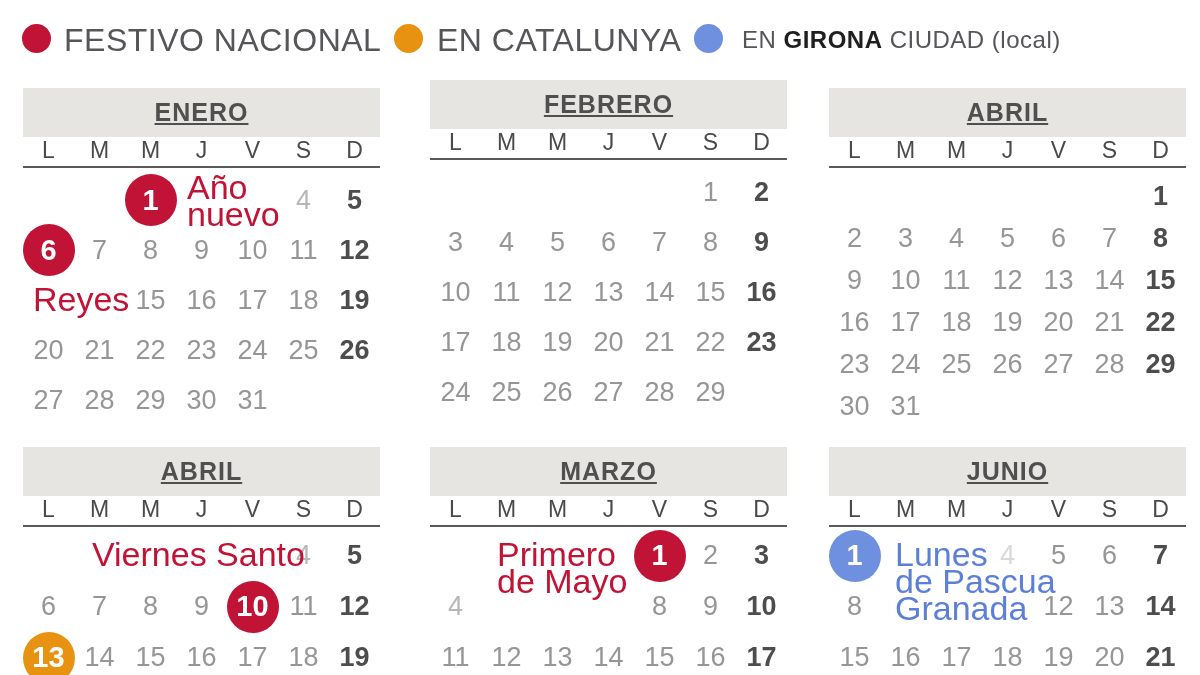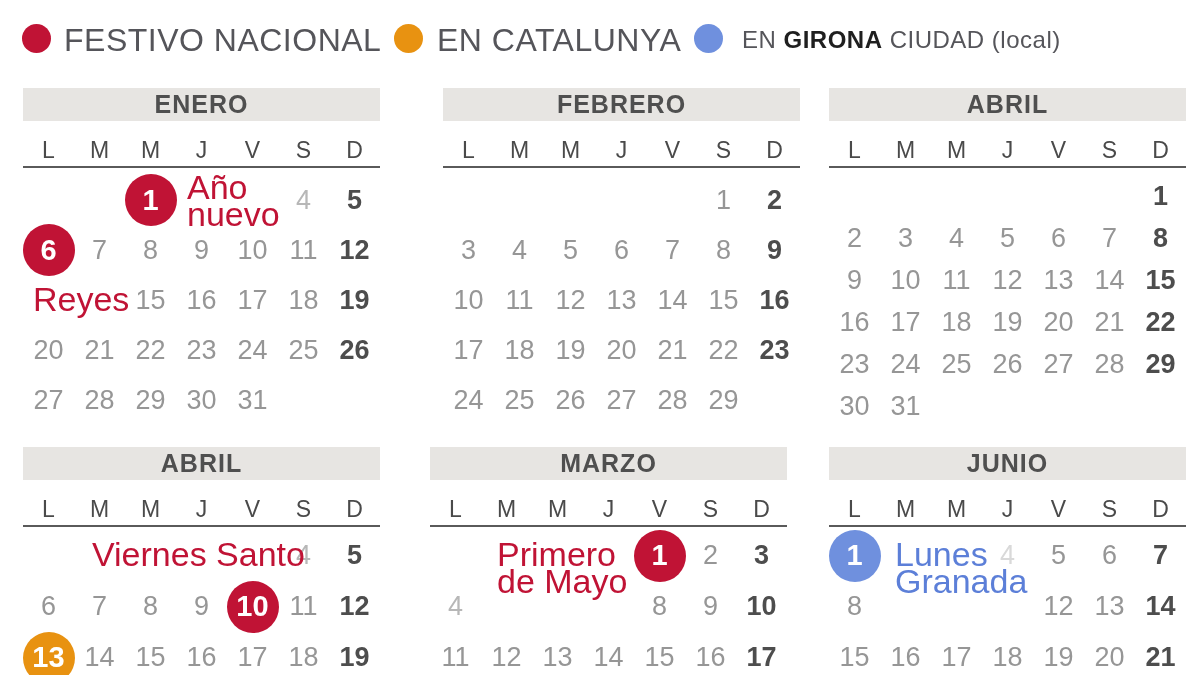--- a/index.html
+++ b/index.html
@@ -15,22 +15,22 @@
   #dot-c{left:394px;background:var(--catalunya);}
   #dot-g{left:694px;background:var(--girona-circle);}
   .ltext{position:absolute;top:22px;font-size:32px;color:#55555a;letter-spacing:.5px;white-space:nowrap;}
   #lt-n{left:64px;}
   #lt-c{left:437px;}
   #lt-g{left:742px;font-size:24px;top:26px;}
   #lt-g b{color:#1f1f1f;}
   
   .month{position:absolute;width:357px;}
   .band{
-    height:33px;background:#e7e5e2;display:flex;align-items:center;justify-content:center;
-    font-weight:bold;font-size:25px;color:#4f4f4f;letter-spacing:1px;
+    height:49px;background:#e7e5e2;display:flex;align-items:center;justify-content:center;
+    font-weight:bold;font-size:25px;color:#4f4f4f;letter-spacing:1px;text-decoration:underline;
   }
   .wk{
     position:absolute;left:0;top:47px;width:357px;height:31px;
     display:grid;grid-template-columns:repeat(7,51px);
     border-bottom:2px solid #5a5a5a;
     font-size:23px;color:#4a4a4a;
   }
   .wk span{display:flex;align-items:center;justify-content:center;}
   .grid{
     position:absolute;left:0;
@@ -121,21 +121,21 @@
         <div class="cell"></div>
       </div>
       <div class="mlabel t-n" style="left: 164px; top: 86px;">
         <div>Año</div>
         <div>nuevo</div>
       </div>
       <div class="mlabel t-n" style="left: 10px; top: 198px;">
         <div>Reyes</div>
       </div>
     </div>
-    <div class="month" style="left: 430px; top: 88px; margin-left: 13px;">
+    <div class="month" style="left: 430px; top: 80px;">
       <div class="band">FEBRERO</div>
       <div class="wk">
         <span>L</span>
         <span>M</span>
         <span>M</span>
         <span>J</span>
         <span>V</span>
         <span>S</span>
         <span>D</span>
       </div>
@@ -347,16 +347,17 @@
         <div class="cell">15</div>
         <div class="cell">16</div>
         <div class="cell">17</div>
         <div class="cell">18</div>
         <div class="cell">19</div>
         <div class="cell">20</div>
         <div class="cell b">21</div>
       </div>
       <div class="mlabel t-g" style="left: 66px; top: 94px;">
         <div>Lunes</div>
+        <div>de Pascua</div>
         <div>Granada</div>
       </div>
     </div>
   </div>
 
 </body></html>

